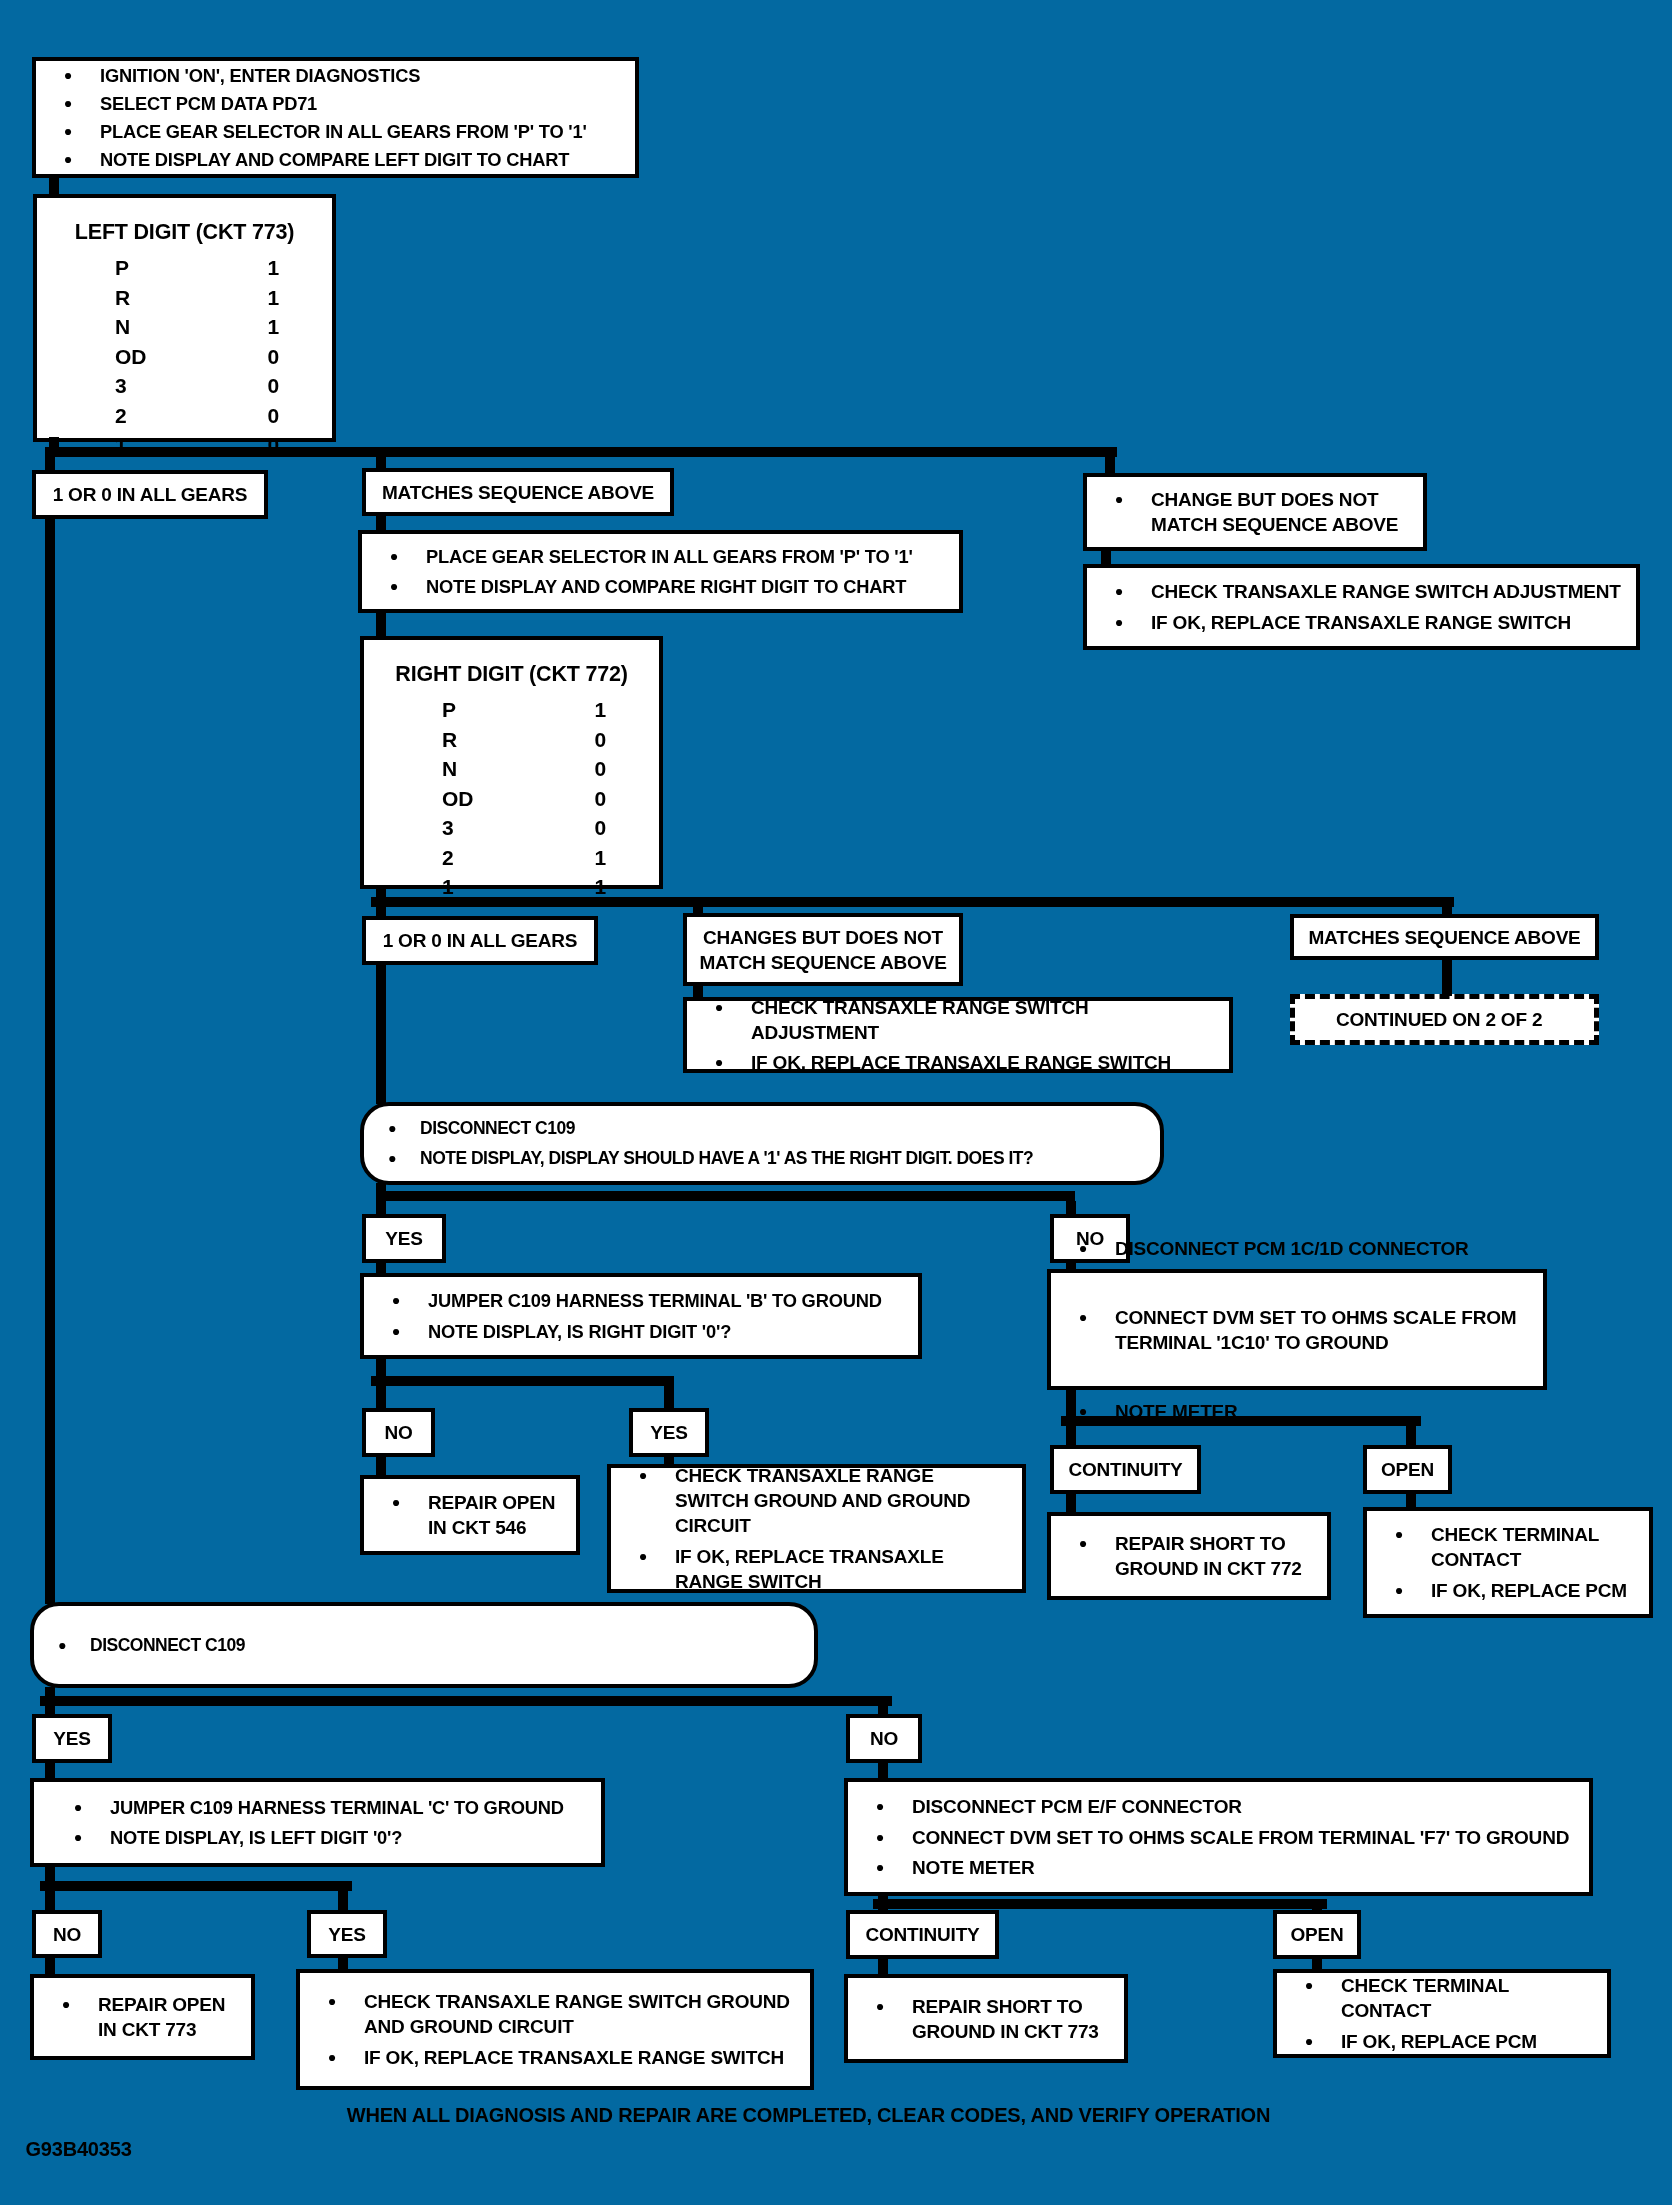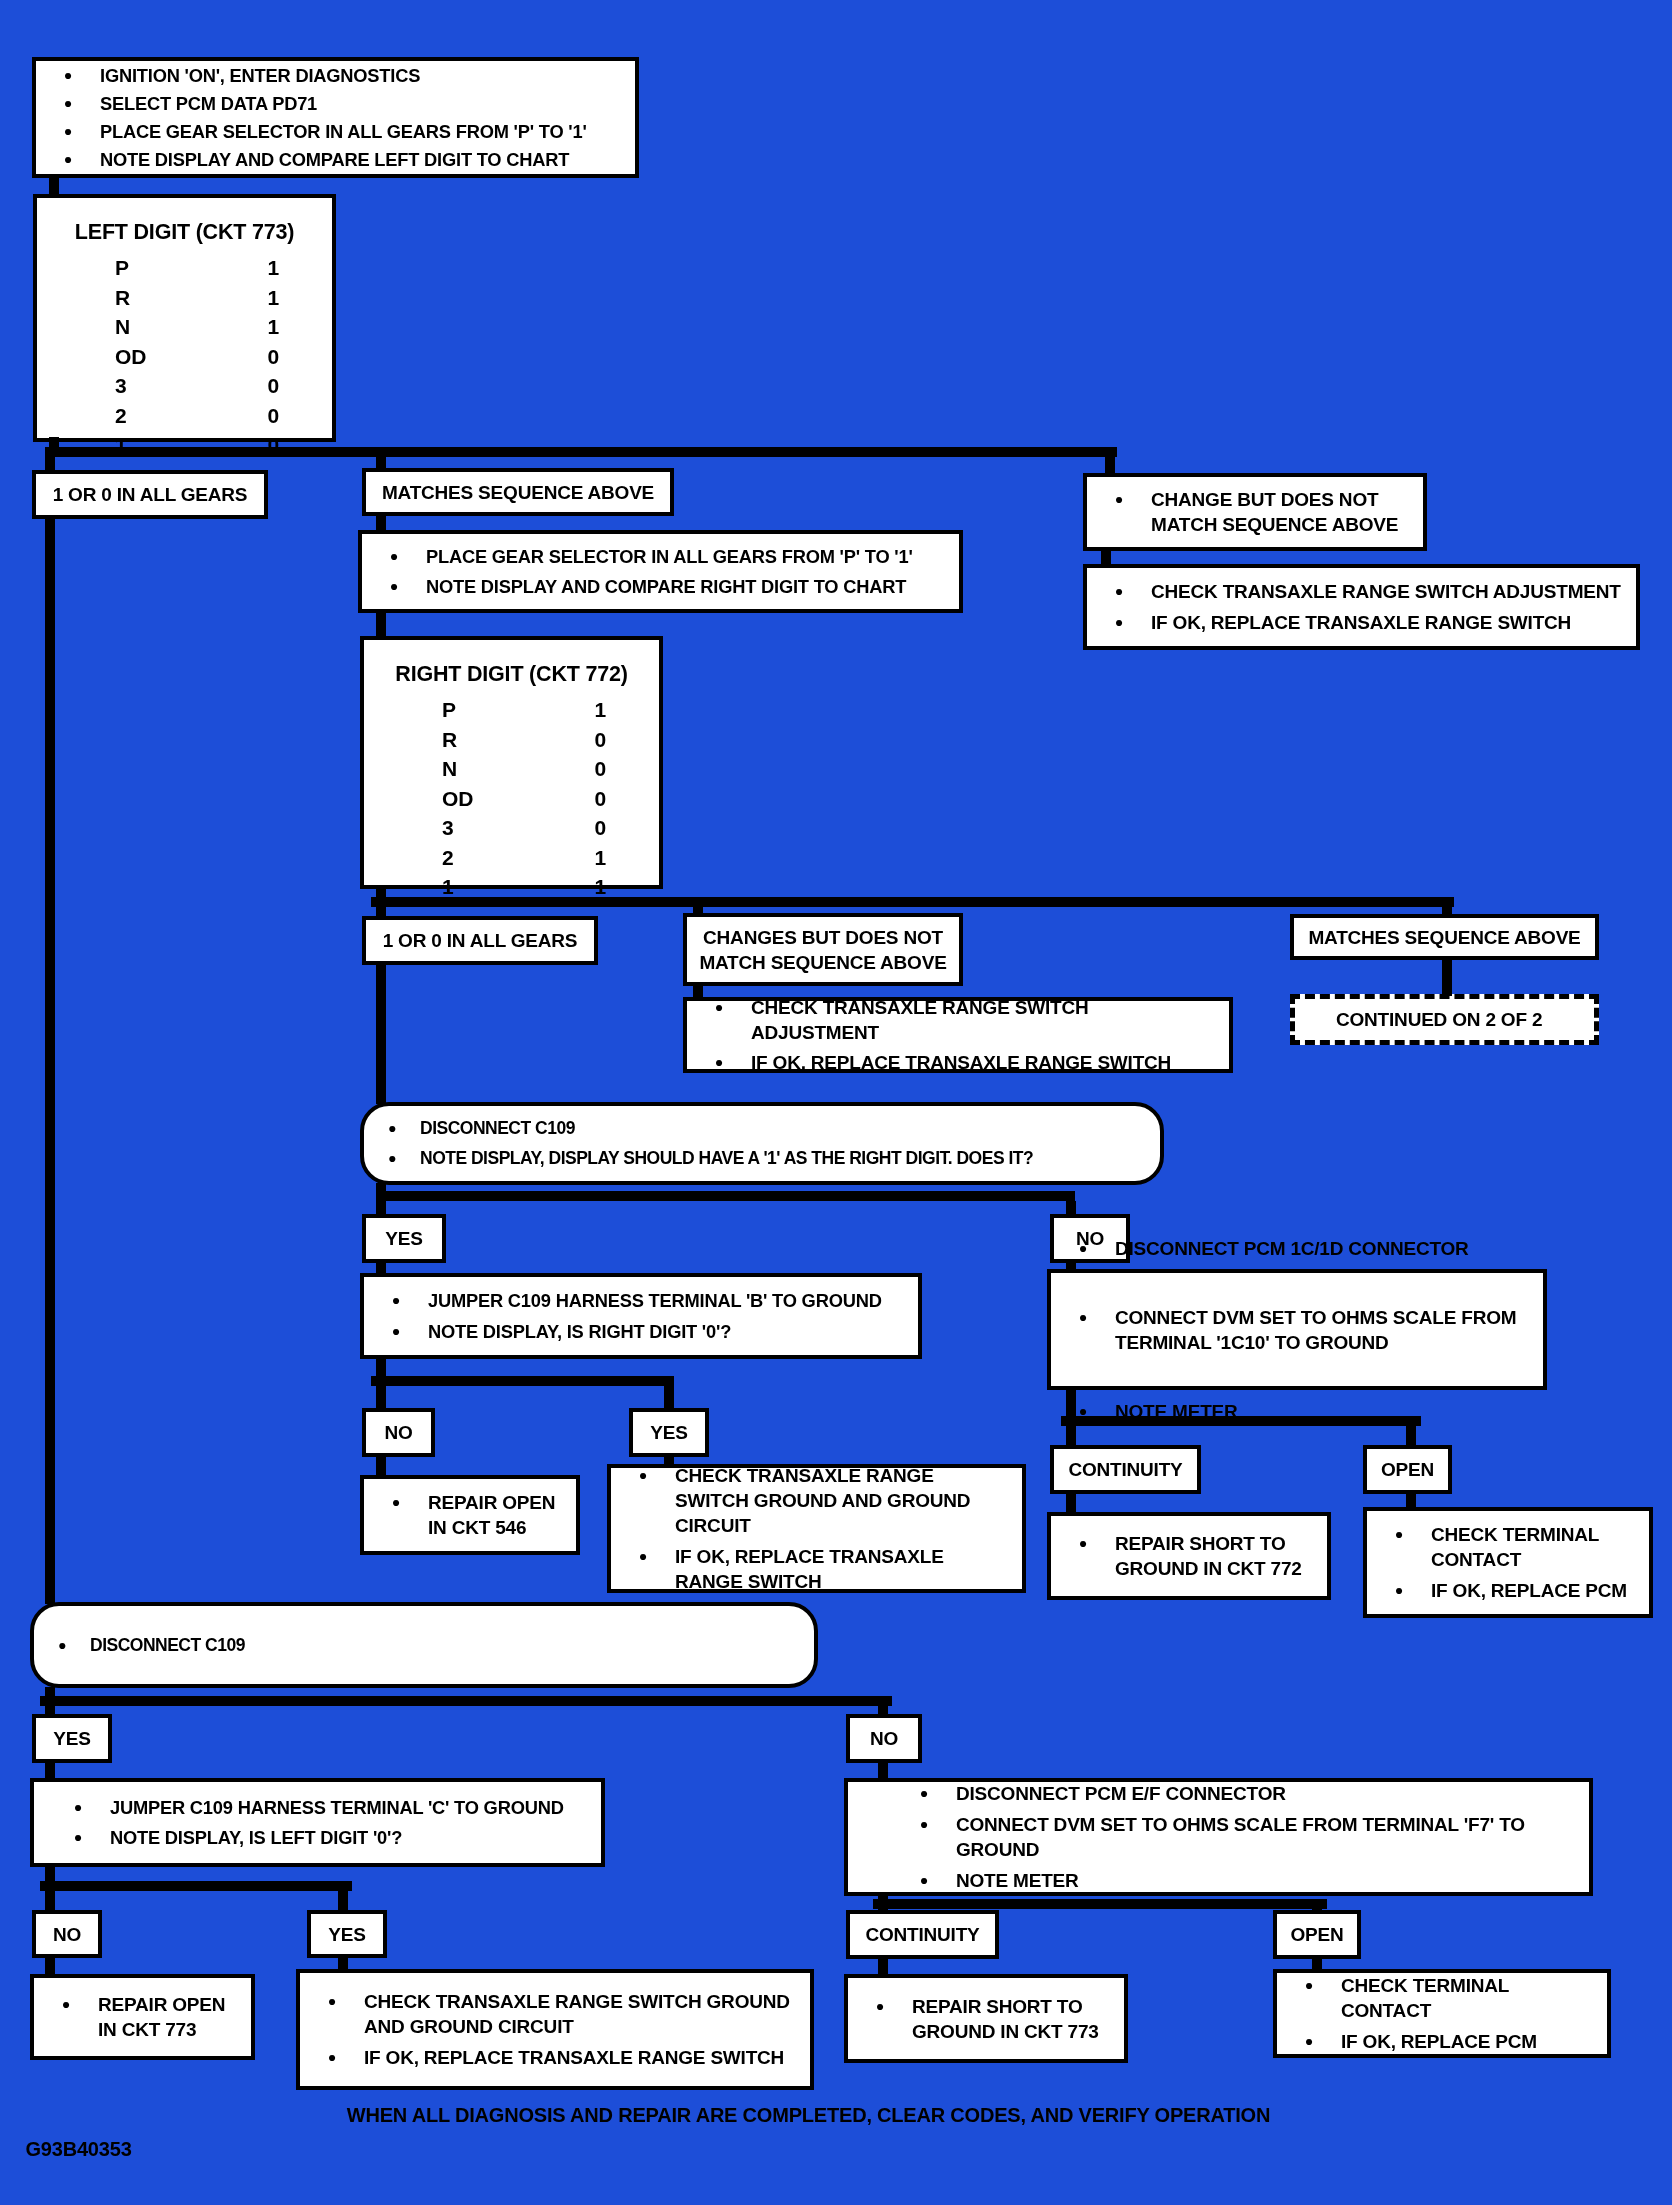--- a/index.html
+++ b/index.html
@@ -1,16 +1,16 @@
 <!DOCTYPE html>
 <html style="font-size:12.7px"><head>
 <meta charset="utf-8">
 <style>
   html,body{margin:0;padding:0;background:#fff;}
-  .page{position:relative;width:1672px;height:2205px;background:#1d4ed8;overflow:hidden;
+  .page{position:relative;width:1672px;height:2205px;background:#0369a1;overflow:hidden;
         font-family:"Liberation Sans", sans-serif;color:#000;}
   .node{position:absolute;border:4.8px solid #000;background:#fff;box-sizing:border-box;
         display:flex;flex-direction:column;justify-content:center;
         font-weight:bold;font-size:19px;line-height:25px;letter-spacing:-0.2px;}
   .bullets{gap:5.6px;padding:6.4px 12.7px 6.4px 0;}
   .bi{display:flex;align-items:flex-start;}
   .bi::before{content:"\25CF";flex:0 0 64px;text-align:center;font-size:14.3px;line-height:25px;}
   .bi .t{flex:1;}
   .label{align-items:center;justify-content:center;text-align:center;padding:3.2px;}
   .dashed{border-style:dashed;border-width:5.6px;align-items:flex-start;padding-left:41px;text-align:left;}
@@ -252,21 +252,21 @@
 
   <div class="node bullets fs23" style="left:30px;top:1778px;width:575px;height:89px;padding-left:12px;">
     <div class="bi">
         <span class="t">JUMPER C109  HARNESS TERMINAL 'C' TO GROUND</span>
       </div>
     <div class="bi">
         <span class="t">NOTE  DISPLAY, IS LEFT DIGIT '0'?</span>
       </div>
   </div>
 
-  <div class="node bullets" style="left:844px;top:1778px;width:749px;height:118px;padding-left:44px;">
+  <div class="node bullets" style="left:844px;top:1778px;width:749px;height:118px;">
     <div class="bi">
         <span class="t">DISCONNECT PCM E/F CONNECTOR</span>
       </div>
     <div class="bi">
         <span class="t">CONNECT DVM SET TO OHMS SCALE FROM TERMINAL 'F7' TO GROUND</span>
       </div>
     <div class="bi">
         <span class="t">NOTE  METER</span>
       </div>
   </div>

